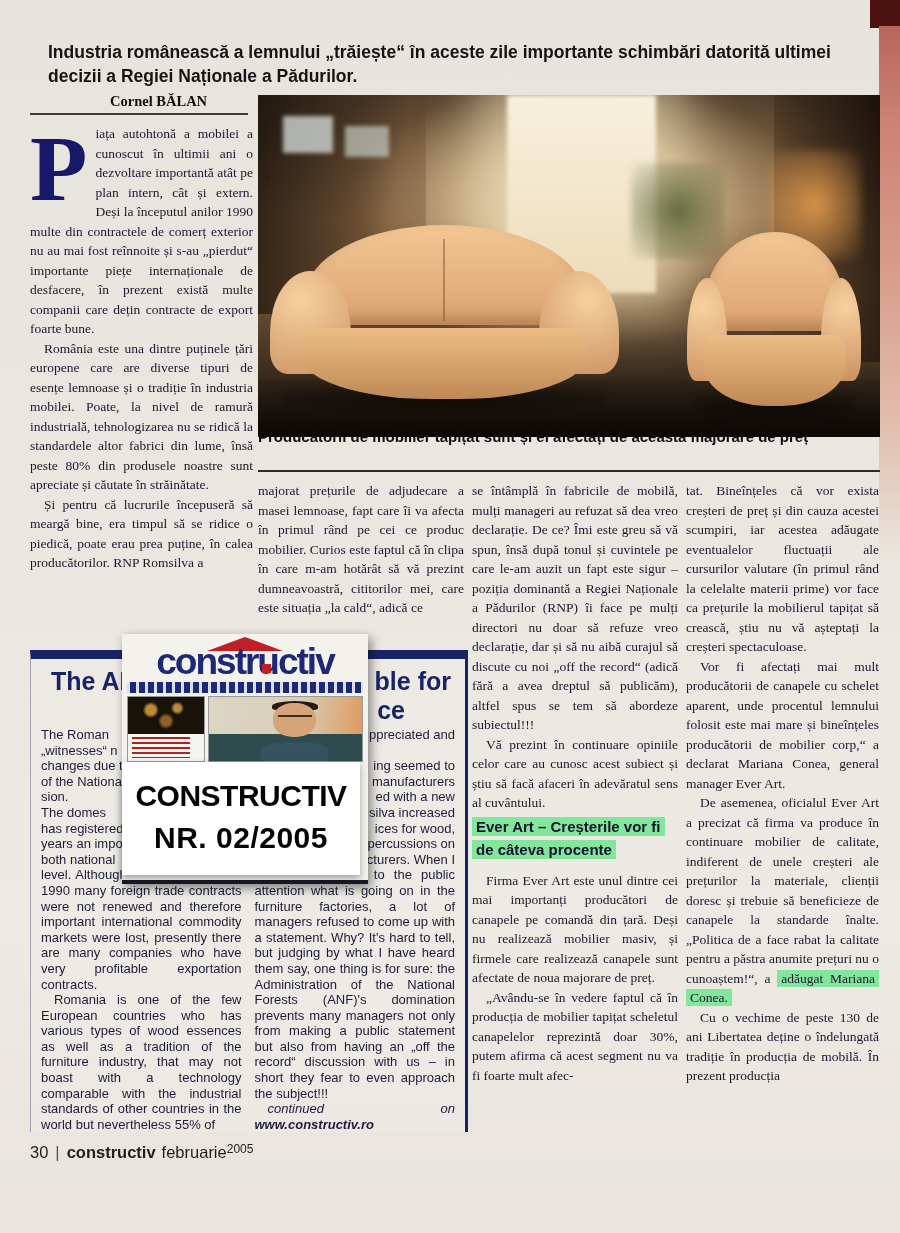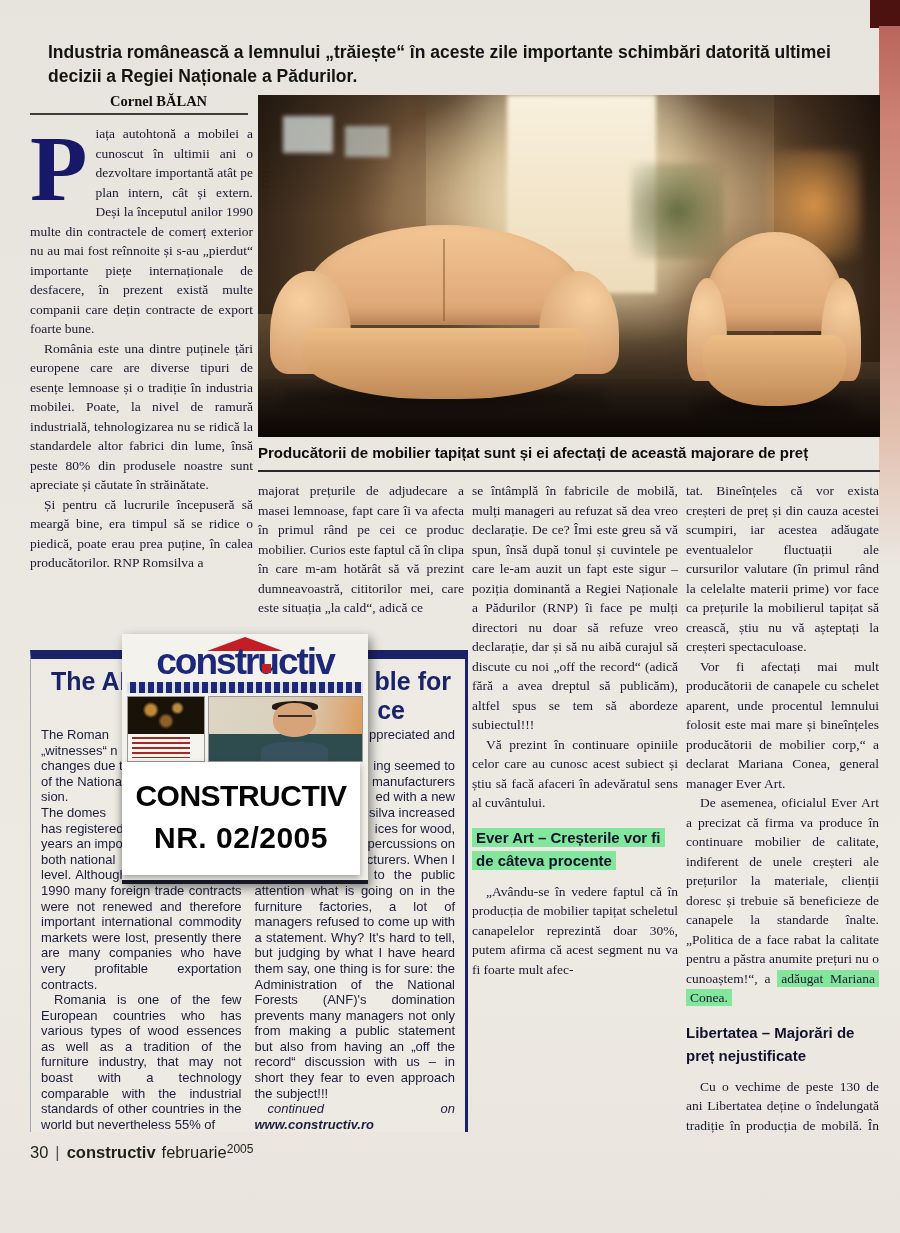--- a/index.html
+++ b/index.html
@@ -13,21 +13,21 @@
   .author-rule{position:absolute;left:30px;top:113px;width:218px;height:2px;background:#3c3c3c;}
   
   .col{position:absolute;text-align:justify;font-size:13.5px;line-height:19.5px;color:#18182e;overflow:hidden;}
   .col p{margin:0;}
   .col p.indent{text-indent:14px;}
   .col1{left:30px;top:124px;width:223px;height:518px;}
   .col2{left:258px;top:481px;width:206px;height:164px;}
   .col3{left:472px;top:481px;width:206px;height:656px;}
   .col4{left:686px;top:481px;width:193px;height:656px;}
   .dropcap{float:left;font-family:"Liberation Serif",serif;font-weight:bold;font-size:94px;line-height:76px;color:#181868;margin:6px 8px 0 0;}
-  .sec-heading{margin:13px 0 10px 0;font-family:"Liberation Sans",sans-serif;font-weight:bold;font-size:15px;line-height:23px;color:#12122c;white-space:pre-line;text-align:left;}
+  .sec-heading{margin:2px 0 10px 0;font-family:"Liberation Sans",sans-serif;font-weight:bold;font-size:15px;line-height:23px;color:#12122c;white-space:pre-line;text-align:left;}
   .hl{background:#82e79d;padding:1px 4px;-webkit-box-decoration-break:clone;box-decoration-break:clone;}
   
   .photo{position:absolute;left:258px;top:95px;width:622px;height:342px;overflow:hidden;background:#6b4f33;}
   .ph-base{position:absolute;inset:0;background:radial-gradient(ellipse 60% 55% at 52% 30%,rgba(246,233,202,0.95) 0%,rgba(233,206,160,0.7) 32%,rgba(150,110,70,0.25) 62%,rgba(0,0,0,0) 78%),linear-gradient(180deg,#4a3b2b 0%,#7d6040 35%,#6d5336 58%,#3a2c1e 82%,#1f1610 100%);}
   .ph-window{position:absolute;left:40%;top:0;width:24%;height:58%;background:linear-gradient(180deg,#f8f0dd,#eedcba),repeating-linear-gradient(90deg,rgba(255,255,255,0.45) 0 6px,rgba(214,193,150,0.35) 6px 13px);filter:blur(2px);box-shadow:0 0 45px 28px rgba(242,227,190,0.5);}
   .ph-left-cab{position:absolute;left:0;top:0;width:27%;height:64%;background:linear-gradient(100deg,rgba(28,19,12,0.88) 0%,rgba(95,63,36,0.28) 75%);}
   .ph-item1{position:absolute;left:4%;top:6%;width:8%;height:11%;background:#cfd6d2;opacity:.8;filter:blur(2px);}
   .ph-item2{position:absolute;left:14%;top:9%;width:7%;height:9%;background:#c4ccc8;opacity:.7;filter:blur(2px);}
   .ph-right-furn{position:absolute;right:0;top:0;width:17%;height:78%;background:linear-gradient(260deg,rgba(24,14,9,0.92) 0%,rgba(75,48,26,0.35) 80%);}
   .ph-glow{position:absolute;right:3%;top:16%;width:15%;height:32%;background:radial-gradient(ellipse,rgba(238,162,80,0.85),rgba(238,162,80,0));filter:blur(4px);}
@@ -36,21 +36,21 @@
   .sofa,.chair{position:absolute;}
   .sofa{left:2%;top:38%;width:56%;height:52%;}
   .chair{right:3%;top:40%;width:28%;height:52%;}
   .fn-back{position:absolute;left:10%;top:0;width:80%;height:56%;background:linear-gradient(180deg,#f3c795,#dba271);border-radius:50% 50% 8% 8%/72% 72% 8% 8%;box-shadow:inset 0 -8px 14px rgba(140,90,50,0.45);}
   .fn-arm-l{position:absolute;left:0;top:26%;width:23%;height:58%;background:radial-gradient(circle at 38% 28%,#f7d0a0,#cd9362);border-radius:50% 50% 22% 22%/60% 60% 22% 22%;}
   .fn-arm-r{position:absolute;right:0;top:26%;width:23%;height:58%;background:radial-gradient(circle at 62% 28%,#f7d0a0,#c98e5d);border-radius:50% 50% 22% 22%/60% 60% 22% 22%;}
   .fn-seat{position:absolute;left:9%;bottom:2%;width:82%;height:40%;background:linear-gradient(180deg,#edbd86,#bf8955);border-radius:14px 14px 45% 45%/18px 18px 60% 60%;}
   .fn-seam{position:absolute;left:49.5%;top:8%;width:2px;height:46%;background:rgba(130,85,45,0.5);}
   .fn-shadow{position:absolute;left:4%;bottom:-4%;width:92%;height:14%;background:radial-gradient(ellipse,rgba(0,0,0,0.55),rgba(0,0,0,0));filter:blur(3px);}
   .credit{position:absolute;left:3px;top:18px;writing-mode:vertical-rl;transform:rotate(180deg);font-family:"Liberation Sans",sans-serif;font-size:9px;letter-spacing:1px;color:rgba(45,28,12,0.85);}
-  .caption{position:absolute;left:258px;top:444px;width:622px;font-family:"Liberation Sans",sans-serif;font-weight:bold;font-size:15px;color:#0e0e0e;}
+  .caption{position:absolute;left:258px;top:428px;width:622px;font-family:"Liberation Sans",sans-serif;font-weight:bold;font-size:15px;color:#0e0e0e;}
   .caption-rule{position:absolute;left:258px;top:470px;width:622px;height:2px;background:#2a2a2a;}
   
   .inset{position:absolute;left:30px;top:650px;width:438px;height:482px;border-top:9px solid #1b2368;border-right:3px solid #1b2368;border-left:1px solid rgba(27,35,104,0.35);background:rgba(240,238,232,0.4);box-sizing:border-box;padding:6px 10px 0 10px;font-family:"Liberation Sans",sans-serif;color:#1c1c3c;overflow:hidden;}
   .inset-heading{position:relative;height:62px;font-weight:bold;font-size:25px;color:#1b2368;}
   .ih{position:absolute;}
   .ih-l1a{left:10px;top:2px;}
   .ih-l1b{right:4px;top:2px;}
   .ih-l2a{left:88px;top:31px;}
   .ih-l2b{right:50px;top:31px;}
   .inset-cols{display:flex;gap:13px;}
@@ -138,29 +138,28 @@
 
   <div class="col col2">
     <p>majorat prețurile de adjudecare a masei lemnoase, fapt care îi va afecta în primul rând pe cei ce produc mobilier. Curios este faptul că în clipa în care m-am hotărât să vă prezint dumneavoastră, cititorilor mei, care este situația „la cald“, adică ce</p>
   </div>
 
   <div class="col col3">
     <p>se întâmplă în fabricile de mobilă, mulți manageri au refuzat să dea vreo declarație. De ce? Îmi este greu să vă spun, însă după tonul și cuvintele pe care le-am auzit un fapt este sigur – poziția dominantă a Regiei Naționale a Pădurilor (RNP) îi face pe mulți directori nu doar să refuze vreo declarație, dar și să nu aibă curajul să discute cu noi „off the record“ (adică fără a avea dreptul să publicăm), altfel spus se tem să abordeze subiectul!!!</p>
     <p class="indent">Vă prezint în continuare opiniile celor care au cunosc acest subiect și știu să facă afaceri în adevăratul sens al cuvântului.</p>
     <div class="sec-heading"><span class="hl">Ever Art – Creșterile vor fi
 de câteva procente</span></div>
+    <p class="indent">Firma Ever Art este unul dintre cei mai importanți producători de canapele pe comandă din țară. Deși nu realizează mobilier masiv, și firmele care realizează canapele sunt afectate de noua majorare de preț.</p>
     <p class="indent">„Avându-se în vedere faptul că în producția de mobilier tapițat scheletul canapelelor reprezintă doar 30%, putem afirma că acest segment nu va fi foarte mult afec-</p>
   </div>
 
   <div class="col col4">
     <p>tat. Bineînțeles că vor exista creșteri de preț și din cauza acestei scumpiri, iar acestea adăugate eventualelor fluctuații ale cursurilor valutare (în primul rând la celelalte materii prime) vor face ca prețurile la mobilierul tapițat să crească, știu nu vă așteptați la creșteri spectaculoase.</p>
     <p class="indent">Vor fi afectați mai mult producătorii de canapele cu schelet aparent, unde procentul lemnului folosit este mai mare și bineînțeles producătorii de mobilier corp,“ a declarat Mariana Conea, general manager Ever Art.</p>
     <p class="indent"><span>De asemenea, oficialul Ever Art a precizat că firma va produce în continuare mobilier de calitate, indiferent de unele creșteri ale prețurilor la materiale, clienții doresc și trebuie să beneficieze de canapele la standarde înalte. „Politica de a face rabat la calitate pentru a păstra anumite prețuri nu o cunoaștem!“, a </span><span class="hl">adăugat Mariana Conea.</span></p>
-    <div class="sec-heading">Libertatea – Majorări de
-preț nejustificate</div>
     <p class="indent">Cu o vechime de peste 130 de ani Libertatea deține o îndelungată tradiție în producția de mobilă. În prezent producția</p>
   </div>
 
   <div class="inset">
     <div class="inset-heading">
       <span class="ih ih-l1a">The AN</span>
       <span class="ih ih-l1b">ble for</span>
       <span class="ih ih-l2a">th</span>
       <span class="ih ih-l2b">ce</span>
     </div>

